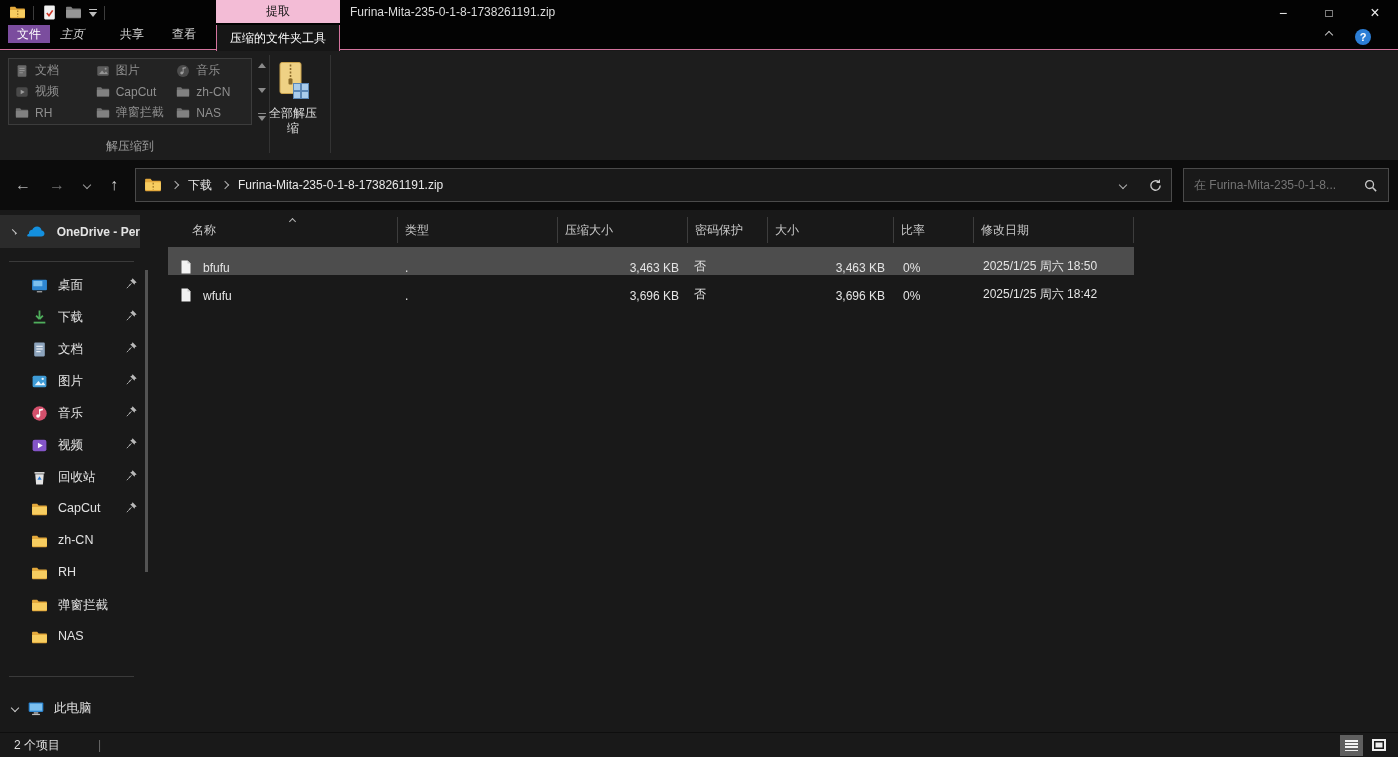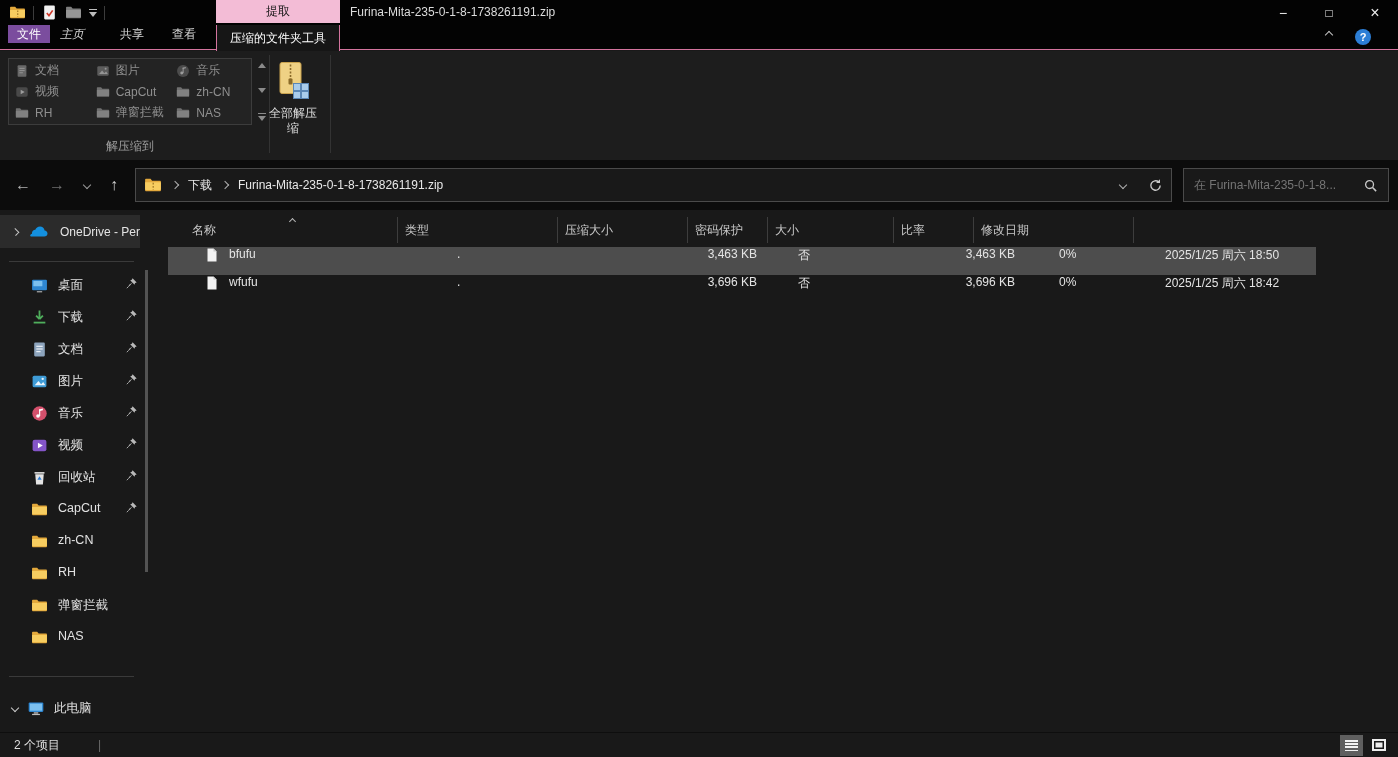--- a/index.html
+++ b/index.html
@@ -65,41 +65,41 @@
   .addr-spacer { flex:1; }
   .searchbox { position:absolute; left:1183px; top:8px; width:206px; height:34px; background:#191919; border:1px solid #4a4a4a;
     display:flex; align-items:center; padding:0 10px; gap:6px; }
   .searchbox input { flex:1; background:transparent; border:none; outline:none; color:#8b8b8b;
     font-family:"Liberation Sans", sans-serif; font-size:12px; }
   .searchbox .ic { width:15px; height:15px; flex:0 0 auto; }
   
   .bodyarea { position:absolute; top:210px; bottom:25px; left:0; right:0; display:flex; }
   .sidebar { width:158px; position:relative; background:#191919; flex:0 0 auto; }
   .od-row { margin-top:5px; height:33px; width:140px; background:#2b2b2b; display:flex; align-items:center; padding-left:13px; gap:11px;
-    color:#e4e4e4; overflow:hidden; white-space:nowrap; }
+    color:#e4e4e4; overflow:hidden; white-space:nowrap;font-weight:bold; }
   .od-row .ic { width:20px; height:13px; flex:0 0 auto; }
   .sb-divider { height:1px; background:#3a3a3a; margin:13px 24px 15px 9px; }
   .sb-item { height:32px; display:flex; align-items:flex-start; padding-left:31px; gap:10px; color:#e2e2e2; font-size:12.5px; position:relative; }
   .sb-item .ic { width:17px; height:17px; flex:0 0 auto; }
   .sb-item .pin { position:absolute; right:20px; width:13px; height:13px; }
   .pc-row { height:32px; display:flex; align-items:center; padding-left:12px; gap:9px; color:#e2e2e2; font-size:12.5px; }
   .pc-row .ic { width:18px; height:18px; }
   .sb-scroll { position:absolute; right:10px; top:60px; width:3px; height:302px; background:#535353; }
   
   .content { flex:1; position:relative; background:#191919; }
   .hdr { position:absolute; top:5px; left:10px; height:30px; display:flex; color:#c9c9c9; }
   .hcell { height:26px; margin-top:2px; display:flex; align-items:center; padding-left:7px; border-right:1px solid #3d3d3d; }
   .w-name { width:230px; } .w-type { width:160px; } .w-comp { width:130px; } .w-pwd { width:80px; }
   .w-size { width:126px; } .w-ratio { width:80px; } .w-date { width:160px; }
   .hcell.w-name { padding-left:24px; position:relative; }
   .sort-caret { position:absolute; left:122px; top:2px; width:5px; height:5px; border-width:1.3px; color:#b5b5b5; }
   .rows { position:absolute; top:37px; left:10px; }
   .frow { height:28px; display:flex; align-items:center; }
   .frow.selected { background:#4d4d4d; }
-  .fcell { height:100%; display:flex; align-items:flex-start; padding-left:7px; overflow:hidden; white-space:nowrap;margin-left:26px; }
+  .fcell { height:100%; display:flex; align-items:flex-end; padding-left:7px; overflow:hidden; white-space:nowrap; }
   .fcell.name { padding-left:10px; gap:9px; }
   .fcell .ic { width:16px; height:16px; flex:0 0 auto; }
   .fcell.num { justify-content:flex-end; padding-right:9px; padding-left:0; }
   
   .statusbar { position:absolute; bottom:0; left:0; right:0; height:25px; background:#191919; border-top:1px solid #0e0e0e;
     display:flex; align-items:center; padding:0 8px 0 14px; color:#dedede; }
   .sb-sep { color:#6a6a6a; margin-left:38px; }
   .sb-right { margin-left:auto; display:flex; gap:4px; }
   .vbtn { width:23px; height:21px; display:flex; align-items:center; justify-content:center; }
   .vbtn.active { background:#5f5f5f; }

